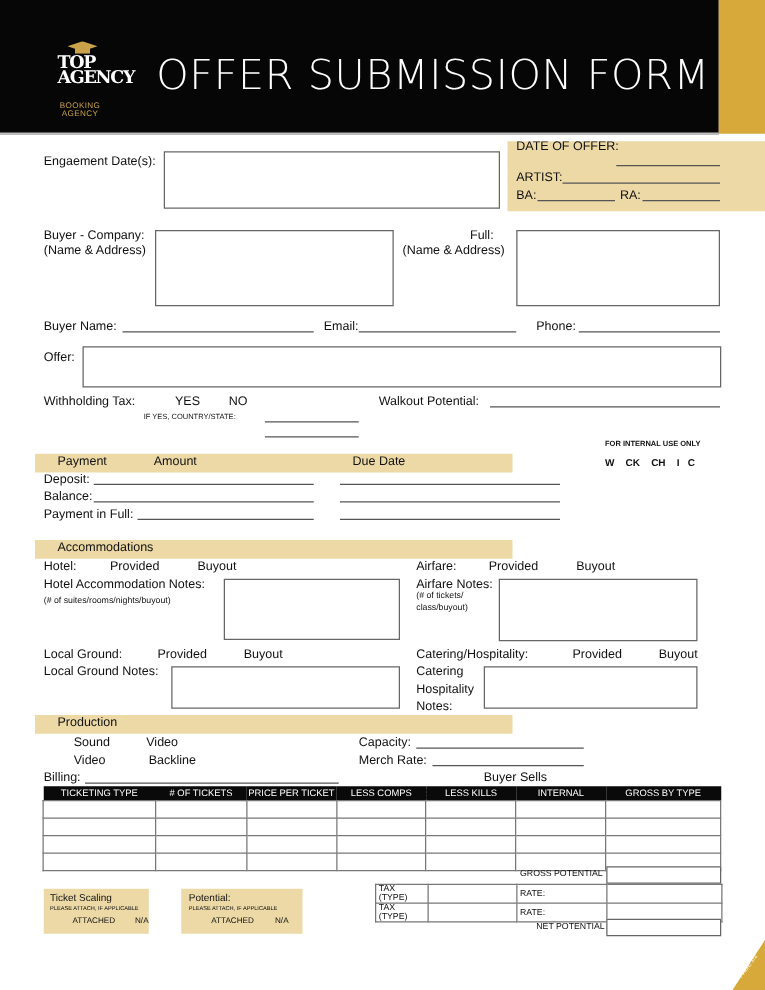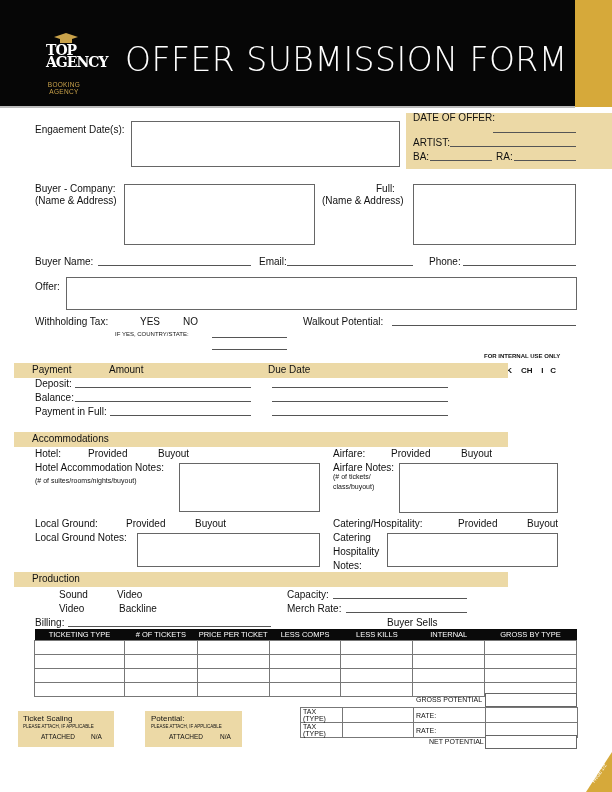--- a/index.html
+++ b/index.html
@@ -9,21 +9,21 @@
   .gold-strip { left: 575px; top: 0; width: 37px; height: 107px; background: #d6a93a; }
   .grey-line { left: 0; top: 106px; width: 575px; height: 2px; background: #bcbcbc; }
   .title { left: 125px; top: 40px; color: #fff; font-size: 33px; letter-spacing: 0.5px; font-family: "DejaVu Sans", sans-serif; font-weight: 200; }
   .logo-cap { left: 54px; top: 33px; width: 24px; height: 10px; }
   .logo-top { left: 46px; top: 44px; width: 40px; color: #fff; font-family: "DejaVu Serif", serif; font-weight: bold; font-size: 14px; line-height: 12px; text-align: left; letter-spacing: -1px; }
   .logo-sub { left: 33px; top: 81px; width: 62px; color: #c9a24a; font-size: 6.5px; text-align: center; letter-spacing: 0.3px; }
   .lbl { font-size: 10px; white-space: nowrap; color: #111; }
   .box { border: 1px solid #666; background: #fff; }
   .line { border-bottom: 1px solid #555; height: 1px; }
   .tan { background: #ecd9a6; }
-  .section-bar { left: 14px; width: 494px; height: 15px; background: #ecd9a6; }
+  .section-bar { left: 28px; width: 382px; height: 15px; background: #ecd9a6; }
   .section-bar span { position: absolute; left: 18px; top: 1px; font-size: 10px; }
   .small { font-size: 6px; white-space: nowrap; }
   table.tix { border-collapse: collapse; position: absolute; left: 34px; top: 629px; width: 543px; }
   table.tix th { background: #0a0a0a; color: #fff; font-size: 7.5px; font-weight: normal; height: 11px; padding: 0; }
   table.tix td { border: 1px solid #777; height: 14px; }
   .pot-table { border-collapse: collapse; position: absolute; }
   .pot-table td { border: 1px solid #777; font-size: 7px; height: 14px; padding: 0 2px; }
 </style>
 </head>
 <body>
@@ -221,21 +221,21 @@
     <td>TAX (TYPE)</td>
     <td></td>
     <td>RATE:</td>
     <td></td>
   </tr>
 </tbody>
   </table>
 <div class="abs" style="left:429px;top:738px;font-size:7px">NET POTENTIAL</div>
 <div class="abs box" style="left:485px;top:735px;width:92px;height:14px"></div>
 
-<div class="abs tan" style="left:18px;top:711px;width:96px;height:36px">
+<div class="abs tan" style="left:35px;top:711px;width:84px;height:36px">
   <div style="position:absolute;left:5px;top:3px;font-size:8px">Ticket Scaling</div>
   <div style="position:absolute;left:5px;top:13px;font-size:4.5px;white-space:nowrap">PLEASE ATTACH, IF APPLICABLE</div>
   <div style="position:absolute;left:23px;top:22px;font-size:6.5px">ATTACHED</div>
   <div style="position:absolute;left:73px;top:22px;font-size:6.5px">N/A</div>
 </div>
 <div class="abs tan" style="left:145px;top:711px;width:97px;height:36px">
   <div style="position:absolute;left:6px;top:3px;font-size:8px">Potential:</div>
   <div style="position:absolute;left:6px;top:13px;font-size:4.5px;white-space:nowrap">PLEASE ATTACH, IF APPLICABLE</div>
   <div style="position:absolute;left:24px;top:22px;font-size:6.5px">ATTACHED</div>
   <div style="position:absolute;left:75px;top:22px;font-size:6.5px">N/A</div>

